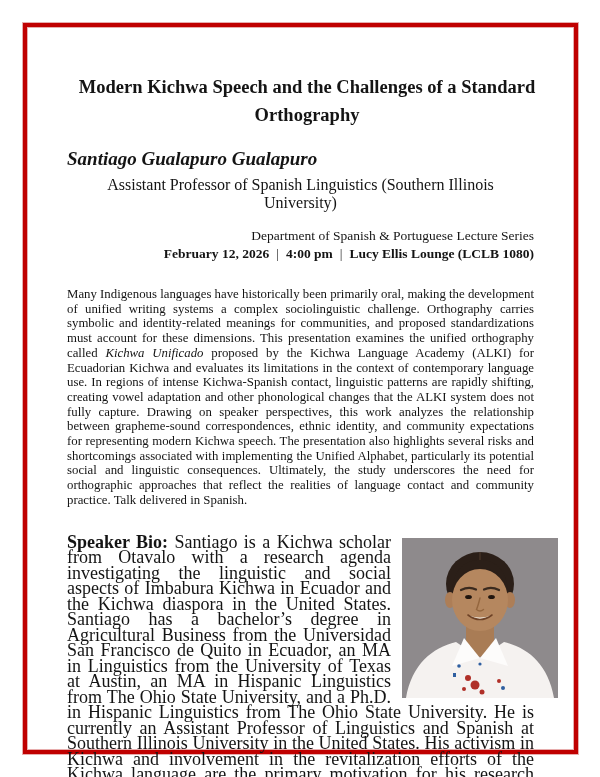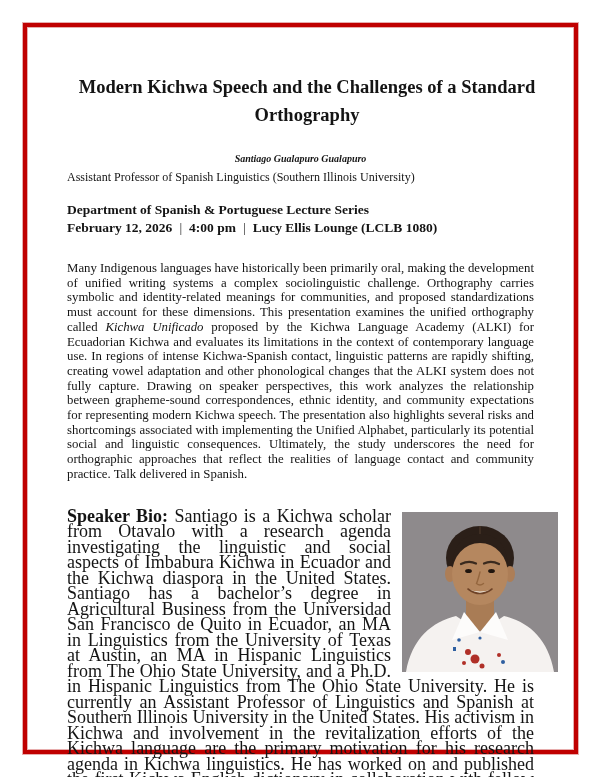--- a/index.html
+++ b/index.html
@@ -23,34 +23,34 @@
   .title{
     margin:6px auto 0;
     width:480px;
     text-align:center;
     font-size:18.5px;
     line-height:28px;
     font-weight:700;
   }
   .byline{
     margin:21px 0 0;
-    text-align:center;
-    font-size:10px;line-height:18px;
+    text-align:left;
+    font-size:19px;line-height:18px;
     font-weight:700;font-style:italic;
   }
   .affil{
-    margin:0;text-align:left;
-    font-size:12px;line-height:18px;
+    margin:8px;text-align:center;
+    font-size:16px;line-height:18px;
   }
   .series{
-    margin:15px 0 0;text-align:left;
-    font-size:13.5px;line-height:18px;font-weight:700;
+    margin:15px 0 0;text-align:right;
+    font-size:13.5px;line-height:18px;font-weight:400;
   }
   .dateline{
-    margin:0;text-align:left;
+    margin:0;text-align:right;
     font-size:13.5px;line-height:18px;font-weight:700;
   }
   .sep{font-weight:400;margin:0 7px;color:#2a2a2a;}
   .abstract{
     margin:24px 0 0;
     text-align:justify;
     font-size:12.8px;line-height:14.7px;
   }
   .bio{margin-top:27px;}
   .photo{

